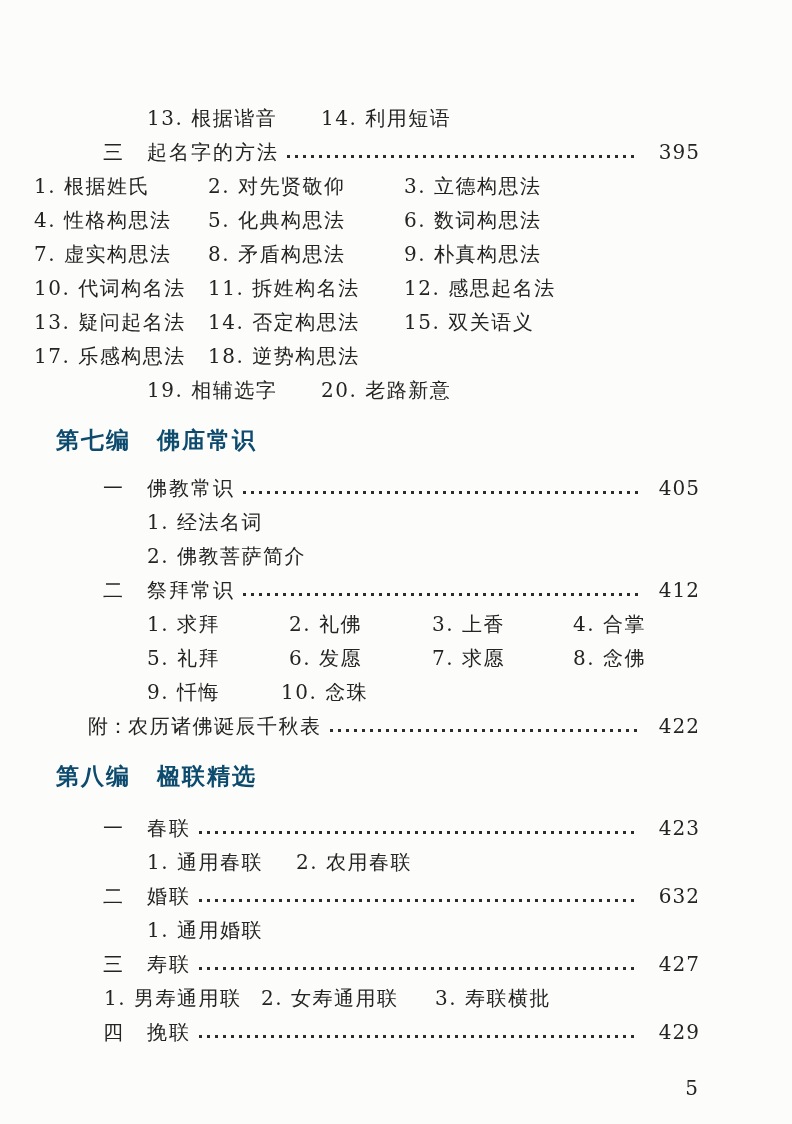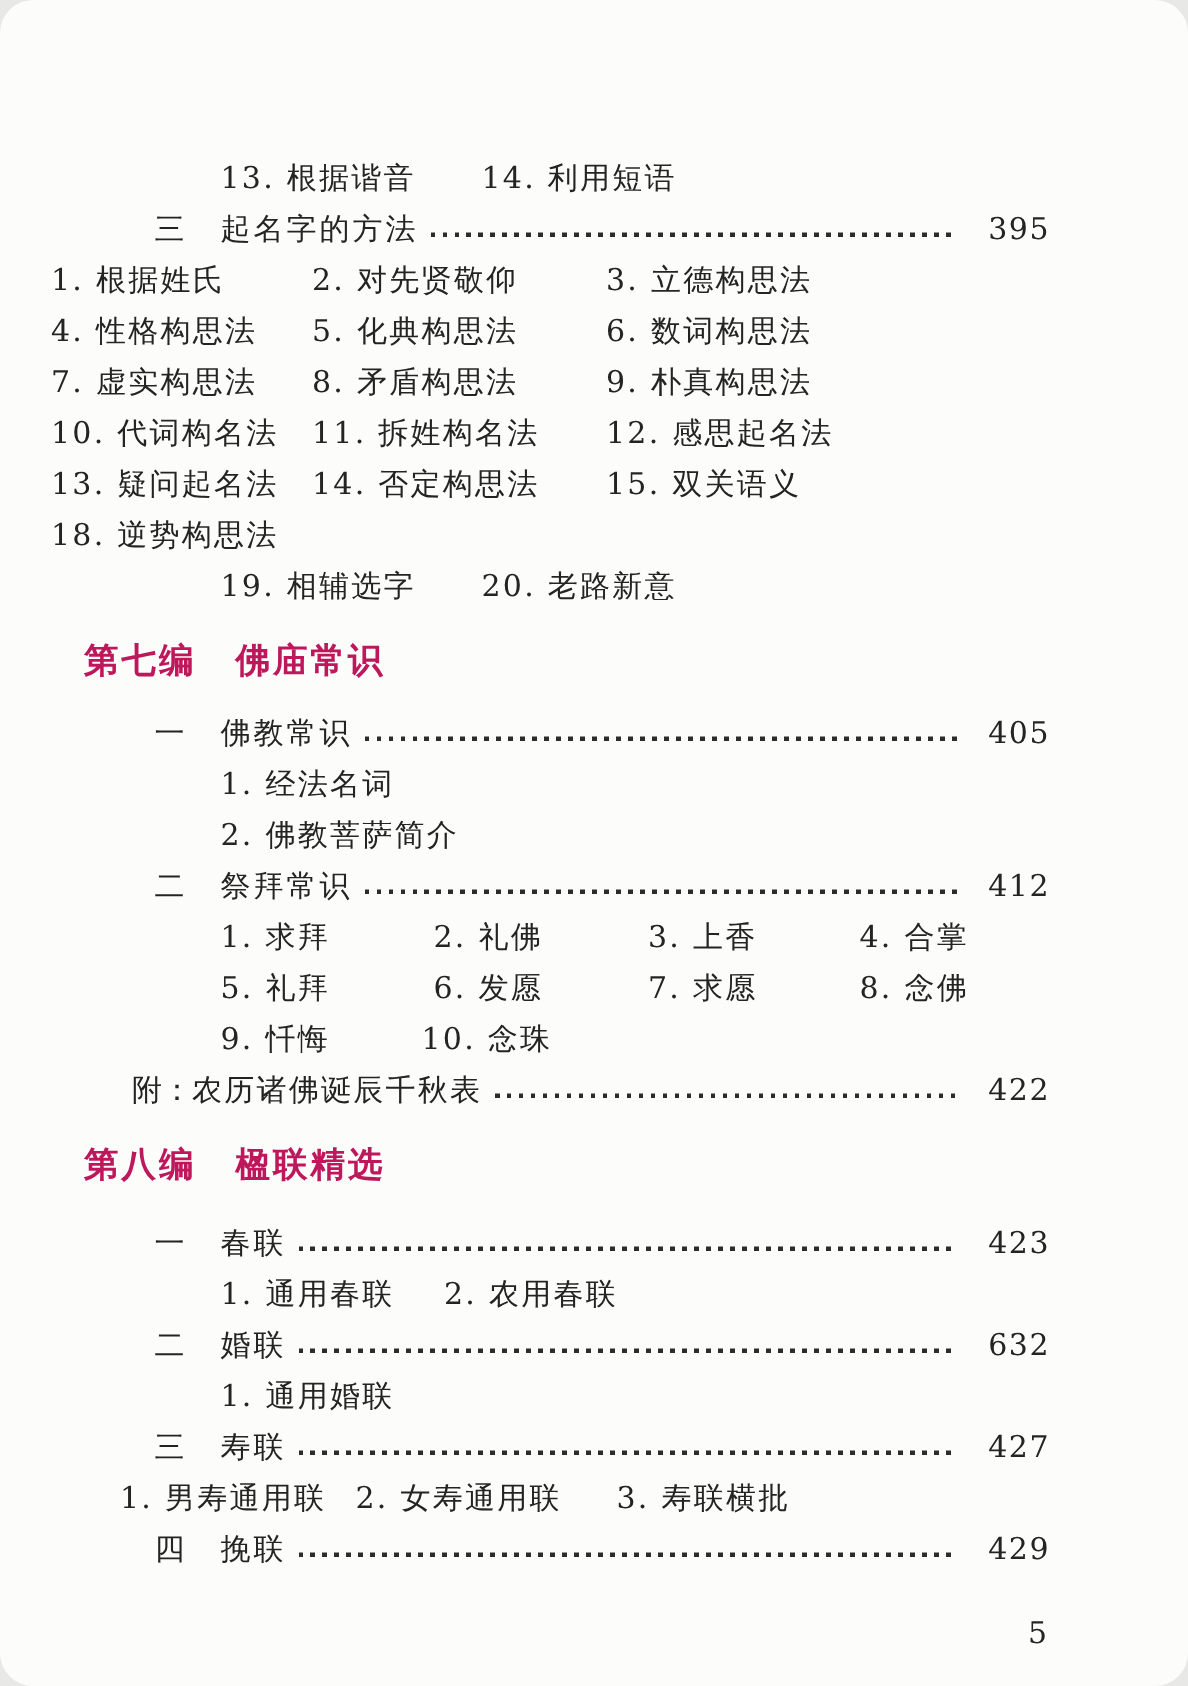--- a/index.html
+++ b/index.html
@@ -2,50 +2,49 @@
 <html><head>
 <meta charset="utf-8">
 <style>
   html,body{margin:0;padding:0;}
   body{background:#e8e8e6;}
   .page{
     position:relative;width:792px;height:1124px;margin:0 auto;
     background:#fcfcfa;overflow:hidden;
     font-family:"DejaVu Serif","Liberation Serif",serif;
     color:#242424;
-    border-radius:22px;
   }
   .toc{position:absolute;top:101px;left:0;width:792px;}
   .row{height:34px;font-size:20px;letter-spacing:1px;}
   .sub{display:grid;align-items:center;padding-left:147px;}
   .cell{white-space:nowrap;letter-spacing:1.5px;}
   .g-one{grid-template-columns:1fr;}
   .g-top2{grid-template-columns:174px 1fr;}
   .g-repent2{grid-template-columns:134px 1fr;}
   .g-wed2{grid-template-columns:149px 1fr;}
   .g-name3{grid-template-columns:174px 196px 1fr;padding-left:34px;}
   .g-spring3{grid-template-columns:149px 153px 1fr;}
-  .g-long3{grid-template-columns:157px 174px 1fr;padding-left:80px;}
+  .g-long3{grid-template-columns:157px 174px 1fr;padding-left:104px;}
   .g-pray4{grid-template-columns:142px 143px 141px 1fr;}
   .entry{display:flex;align-items:center;padding-left:103px;padding-right:92px;}
   .entry .marker{flex:0 0 44px;letter-spacing:0;}
   .entry .title{flex:0 0 auto;letter-spacing:2px;}
   .leader{
     flex:1 1 auto;align-self:center;height:3px;margin:8px 10px 0 8px;
     background:repeating-linear-gradient(90deg,#2c2c2c 0 3px,transparent 3px 8px);
   }
   .pagenum{flex:0 0 52px;text-align:right;font-size:20px;letter-spacing:1px;}
   .attach{display:flex;align-items:center;padding-left:88px;padding-right:92px;}
   .attach .amarker{flex:0 0 auto;letter-spacing:0;}
   .attach .title{flex:0 0 auto;letter-spacing:1.5px;}
   .chapter{
     height:30px;margin:18px 0 16px 0;padding-left:56px;
     display:flex;align-items:center;
     font-family:"Liberation Sans","DejaVu Sans",sans-serif;
-    font-weight:bold;font-size:23px;color:#be185d;letter-spacing:2px;
+    font-weight:bold;font-size:23px;color:#0c4a6e;letter-spacing:2px;
   }
   .chapter .ctitle{margin-left:26px;}
   .chapter.ch8{margin-bottom:20px;}
   .footer-page{position:absolute;right:94px;top:1076px;font-size:20px;color:#242424;}
 </style>
 </head>
 <body>
 
 <div class="page">
   <div class="toc">
@@ -86,20 +85,21 @@
       <span class="cell">12. 感思起名法</span>
     </div>
 
     <div class="row sub g-name3">
       <span class="cell">13. 疑问起名法</span>
       <span class="cell">14. 否定构思法</span>
       <span class="cell">15. 双关语义</span>
     </div>
 
     <div class="row sub g-name3">
+      <span class="cell">17. 乐感构思法</span>
       <span class="cell">18. 逆势构思法</span>
     </div>
 
     <div class="row sub g-top2">
       <span class="cell">19. 相辅选字</span>
       <span class="cell">20. 老路新意</span>
     </div>
 
     <div class="chapter">
       <span>第七编</span>

